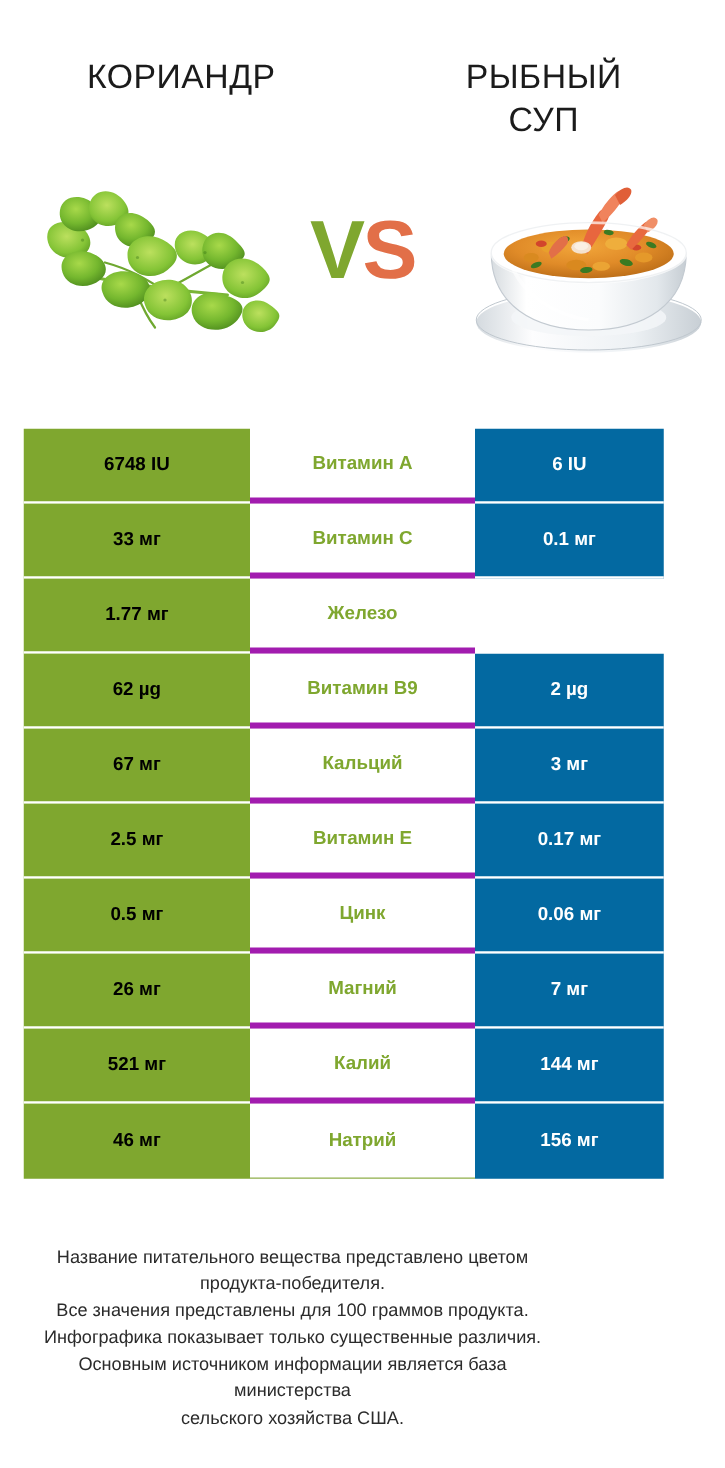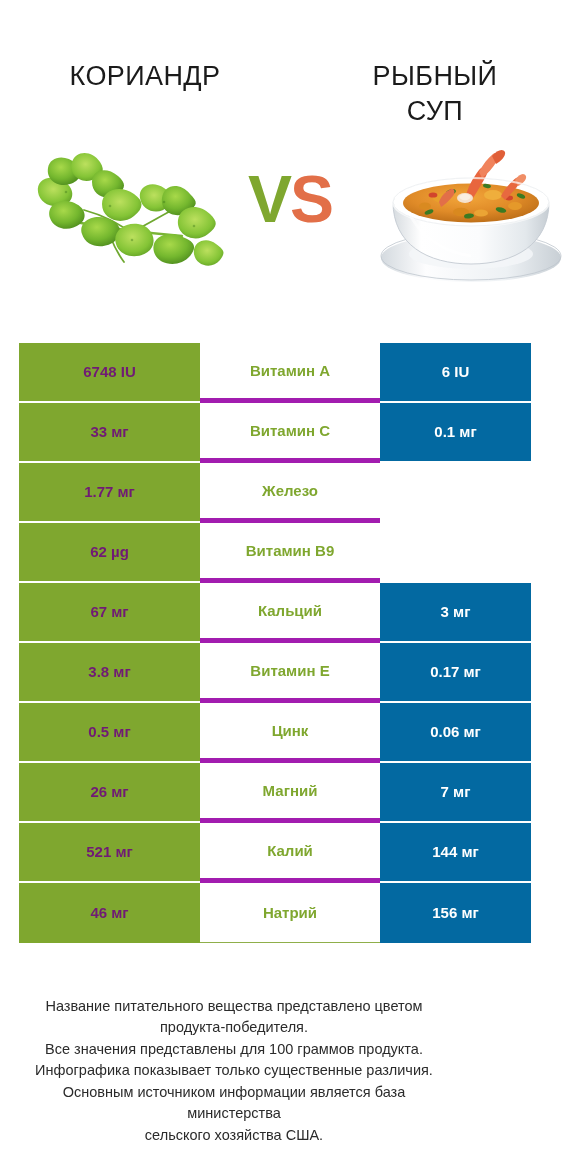--- a/index.html
+++ b/index.html
@@ -36,21 +36,20 @@
     text-align: center;
   }
 
   .title {
     font-size: 27px;
     font-weight: 400;
     color: #1b1b1b;
     letter-spacing: 0.4px;
     line-height: 1.28;
     font-family: "Liberation Sans", "DejaVu Sans", sans-serif;
-    margin-top: 15px;
   }
 
   .title.right { padding-top: 0; }
 
   
   .hero {
     position: absolute;
     top: 140px; left: 0;
     width: 580px;
     height: 160px;
@@ -101,21 +100,21 @@
     align-items: center;
     justify-content: center;
     font-size: 15px;
     line-height: 1.2;
     text-align: center;
   }
 
   .cell.left {
     width: 181px;
     background: #7FA72F;
-    color: #701a75;
+    color: #000000;
     font-weight: 600;
     border-bottom: 2px solid #ffffff;
   }
 
   .cell.mid {
     width: 180px;
     background: #ffffff;
     color: #7FA72F;
     font-weight: 700;
     border-bottom: 5px solid #a21caf;
@@ -319,30 +318,31 @@
     </div>
 
     <div class="row">
       <div class="cell left">1.77 мг</div>
       <div class="cell mid">Железо</div>
     </div>
 
     <div class="row">
       <div class="cell left">62 µg</div>
       <div class="cell mid">Витамин B9</div>
+      <div class="cell right">2 µg</div>
     </div>
 
     <div class="row">
       <div class="cell left">67 мг</div>
       <div class="cell mid">Кальций</div>
       <div class="cell right">3 мг</div>
     </div>
 
     <div class="row">
-      <div class="cell left">3.8 мг</div>
+      <div class="cell left">2.5 мг</div>
       <div class="cell mid">Витамин E</div>
       <div class="cell right">0.17 мг</div>
     </div>
 
     <div class="row">
       <div class="cell left">0.5 мг</div>
       <div class="cell mid">Цинк</div>
       <div class="cell right">0.06 мг</div>
     </div>
 

